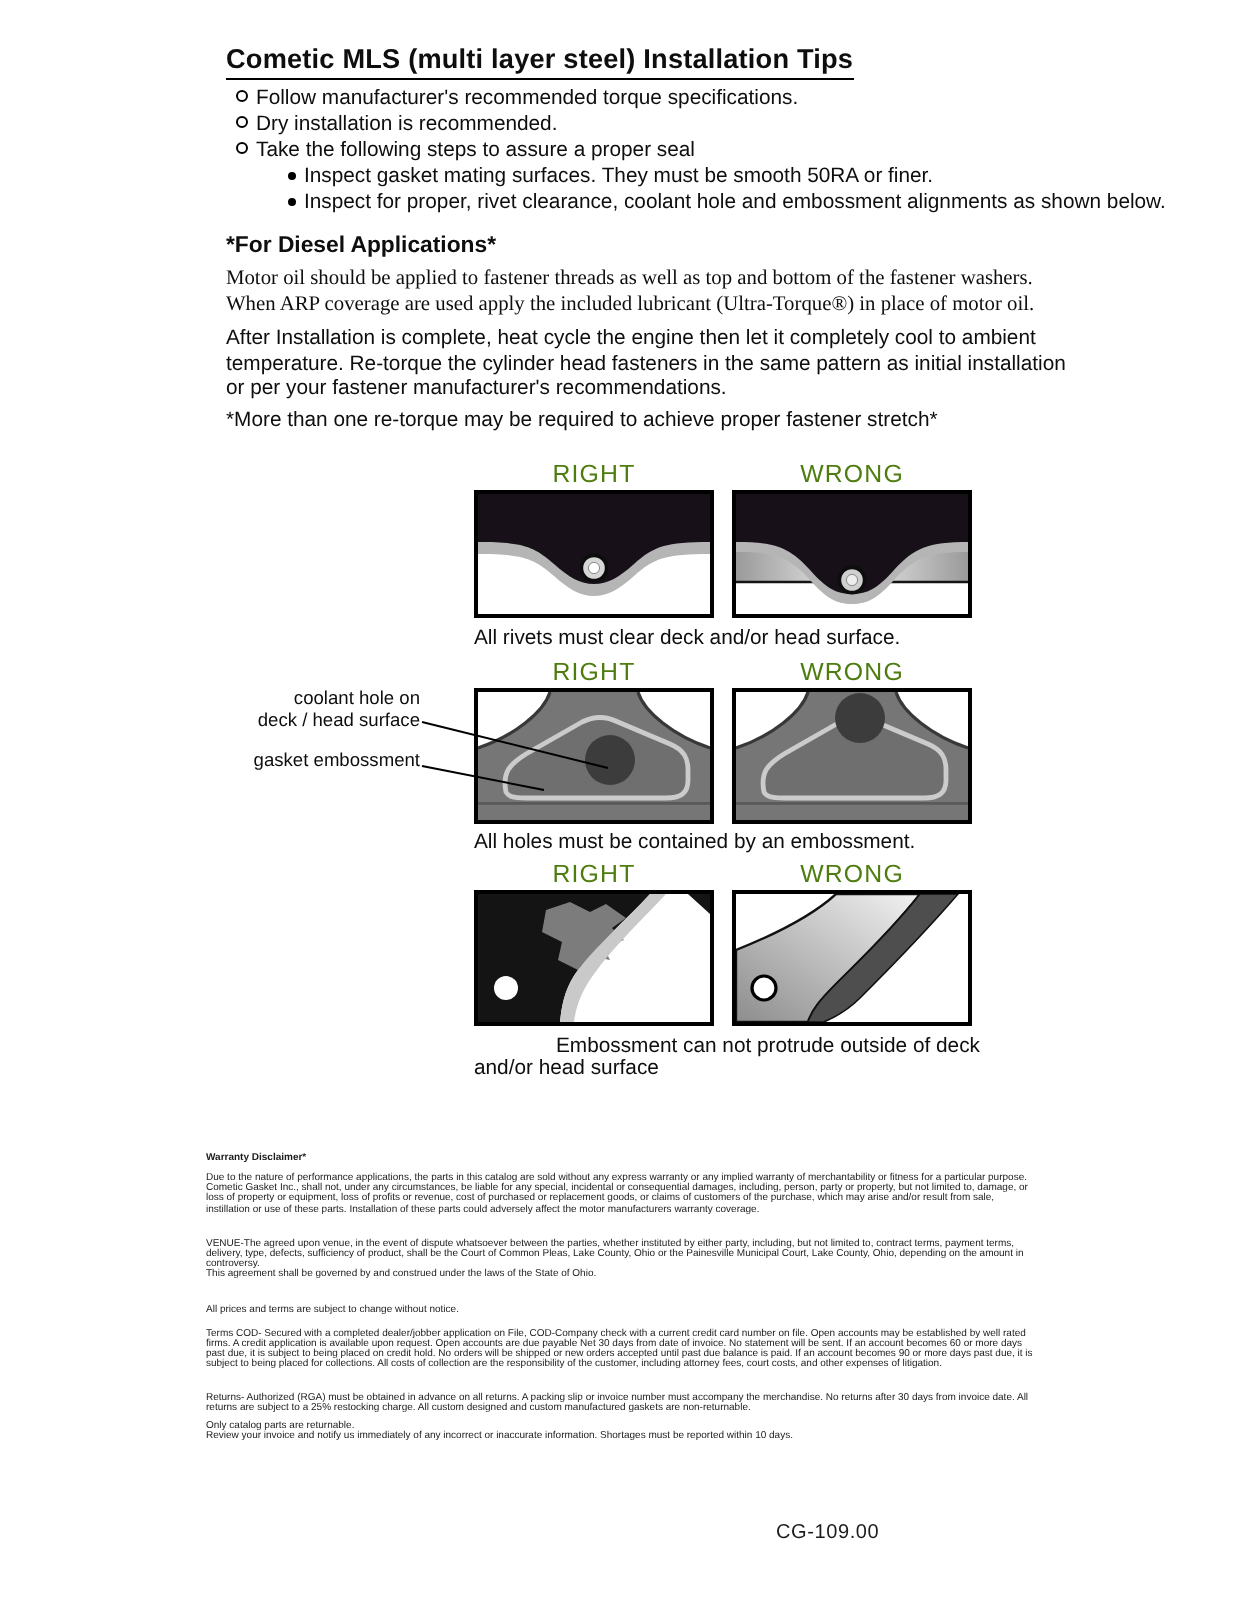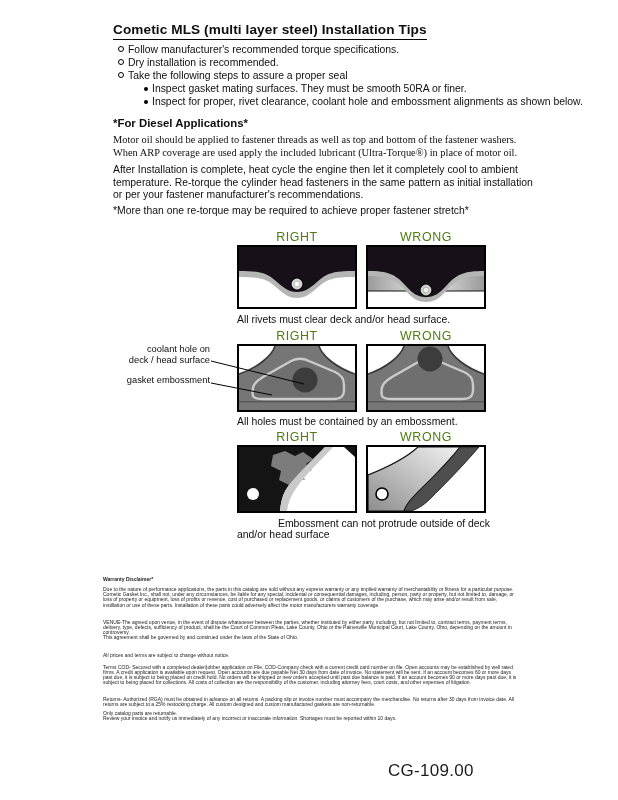--- a/index.html
+++ b/index.html
@@ -36,21 +36,21 @@
   .fig-caption{font-size:10.4px;white-space:nowrap;color:#0e0e0e;}
   
   .anno{left:98px;top:344px;width:112px;text-align:right;font-size:9.3px;line-height:10.8px;color:#0e0e0e;}
   .anno .gap{margin-top:9px;}
   
   .disclaimer{left:103px;top:577px;width:416px;font-size:5px;line-height:5.15px;color:#1b1b1b;}
   .wd-h{font-weight:bold;margin-bottom:5px;}
   .mb12{margin-bottom:12px;} .mb13{margin-bottom:13px;} .mb6{margin-bottom:6px;}
   .mb3{margin-bottom:3px;} .mb0{margin-bottom:0;}
   
-  .footer-num{left:388px;top:761px;font-size:17px;color:#1c1c1c;letter-spacing:.3px;}
+  .footer-num{left:388px;top:761px;font-size:10px;color:#1c1c1c;letter-spacing:.3px;}
 </style>
 </head>
 <body>
 
 <div class="page">
 
   <div class="abs doc-title">Cometic MLS (multi layer steel) Installation Tips</div>
 
   <div class="abs tips">
     <div class="tip-row"><span class="b-hollow"></span><span>Follow manufacturer's recommended torque specifications.</span></div>

